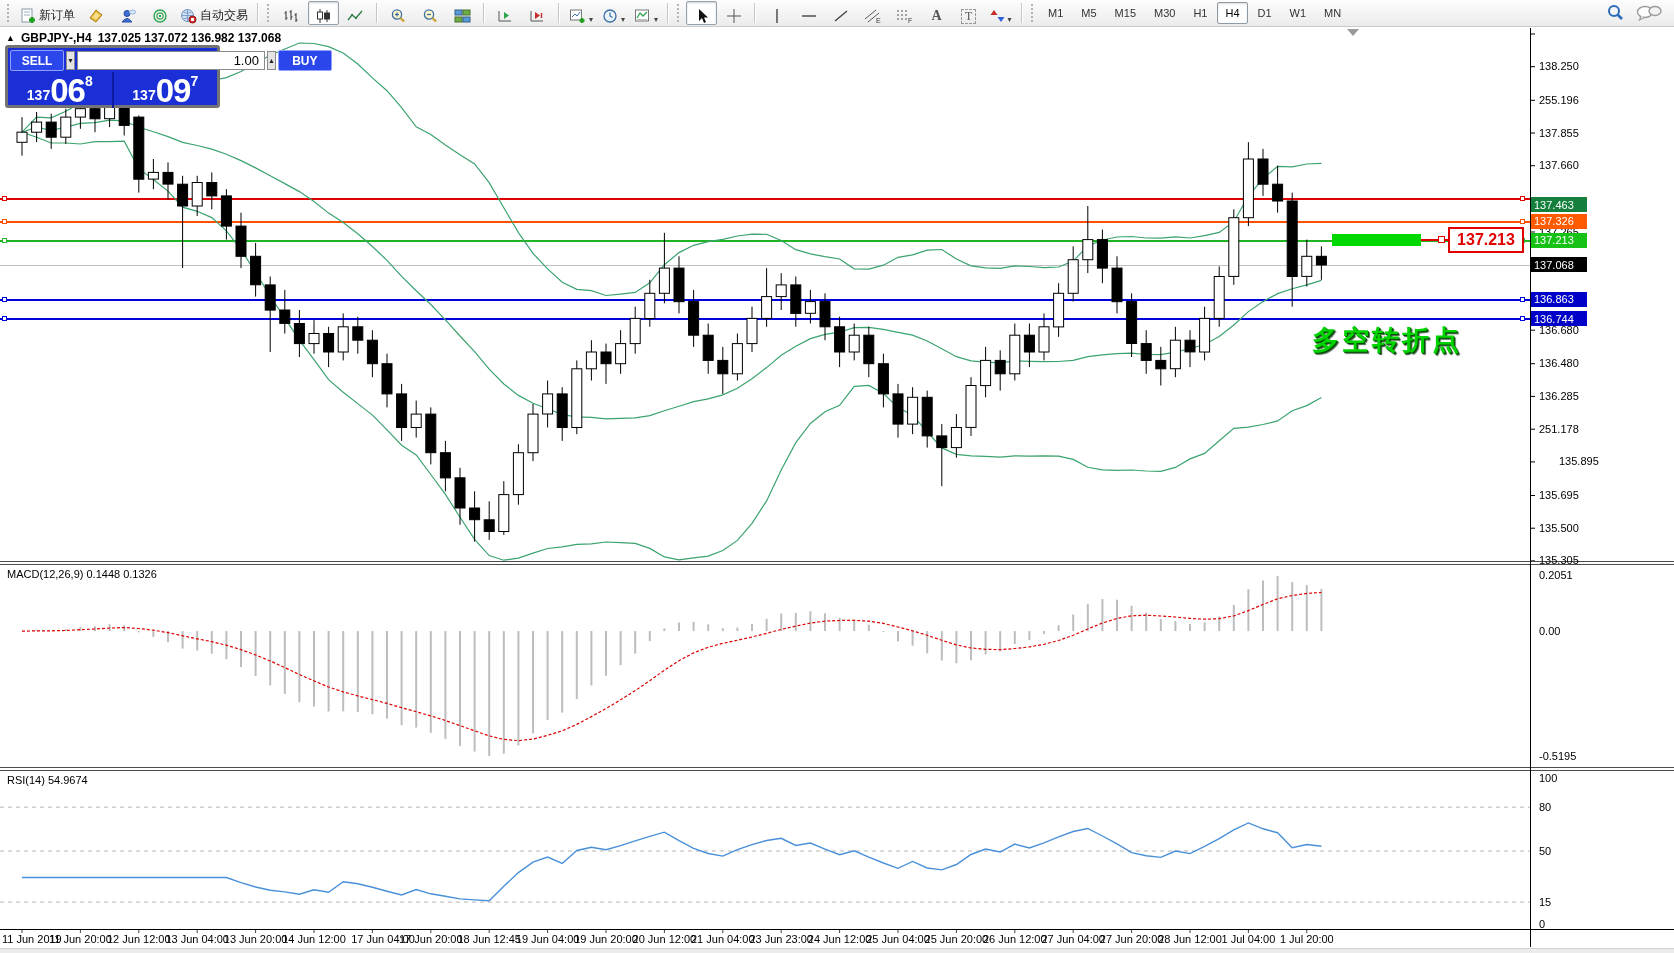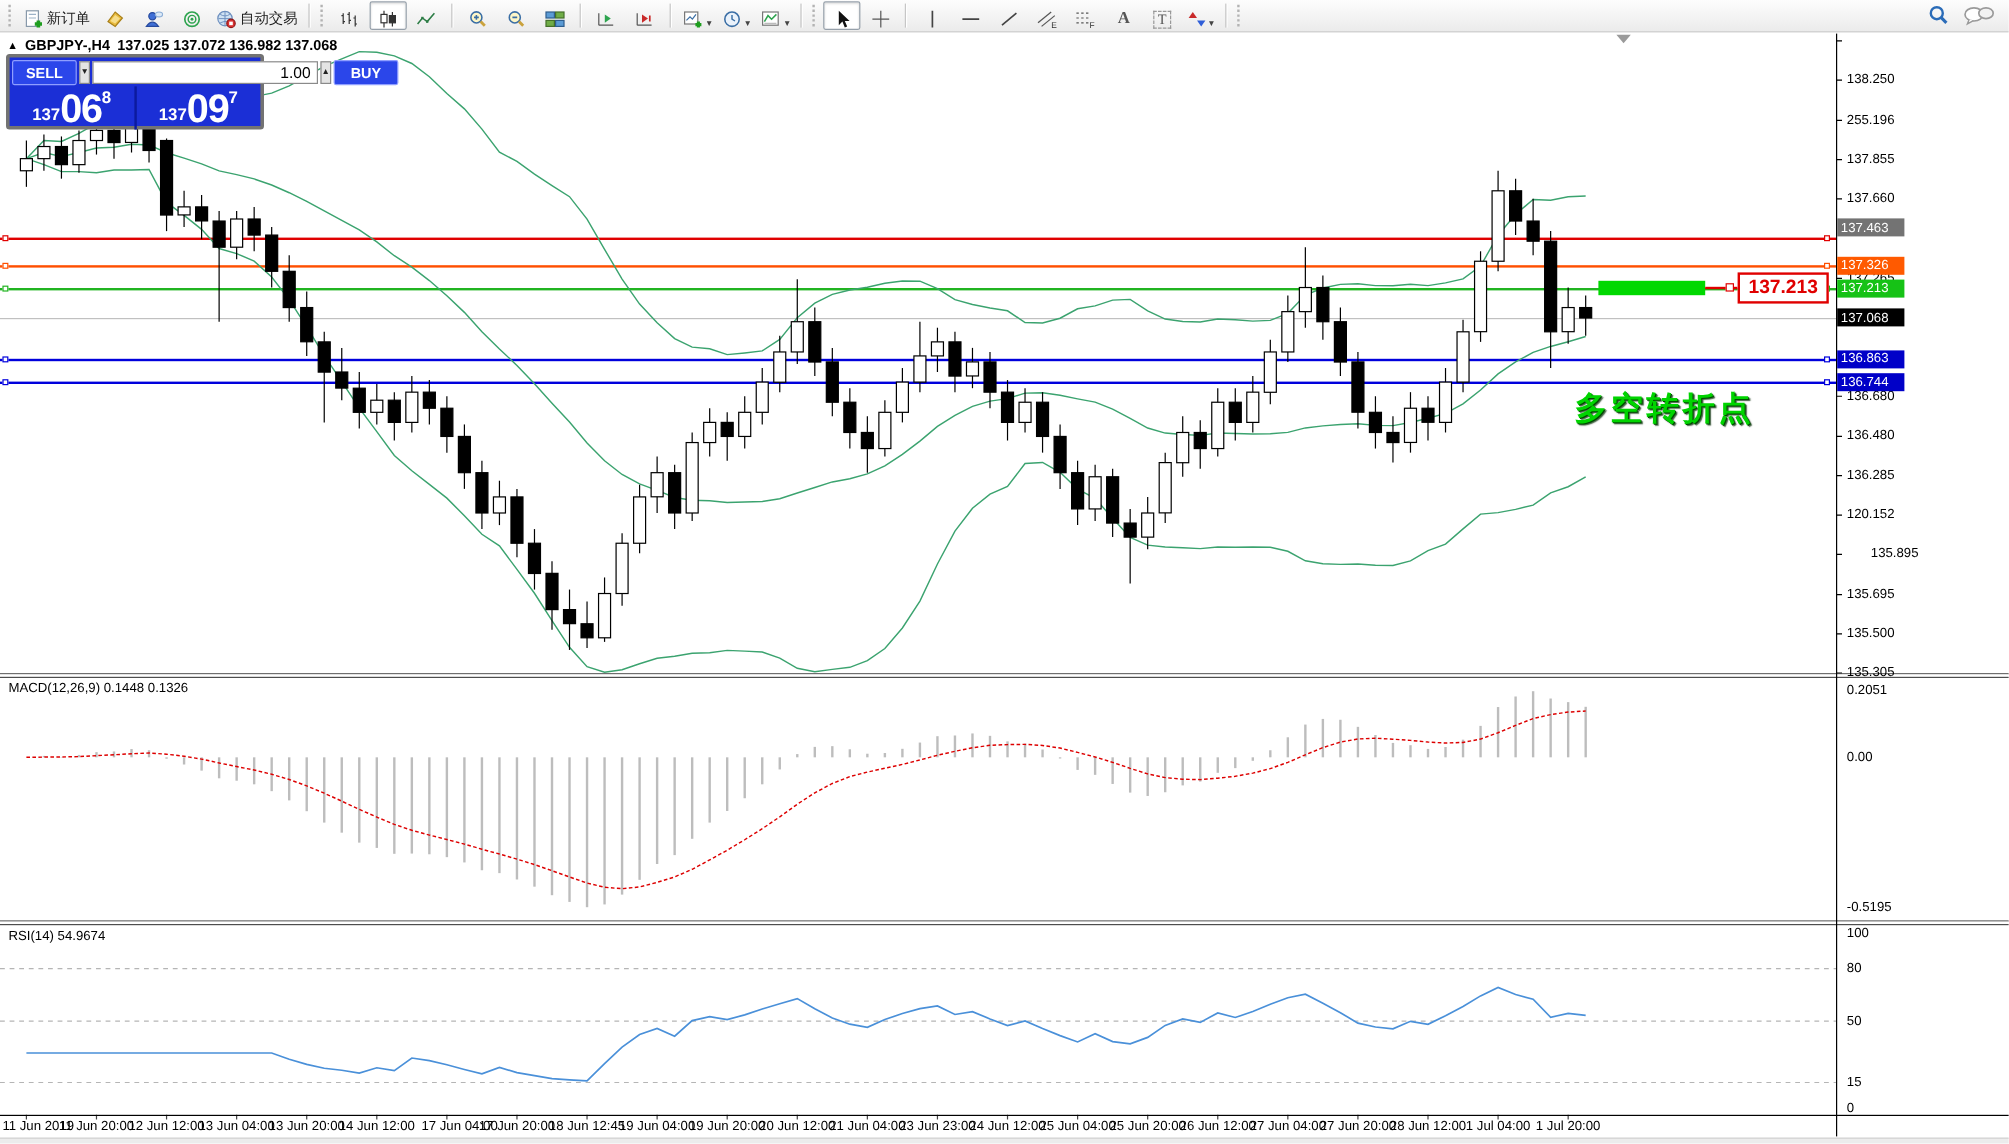--- a/index.html
+++ b/index.html
@@ -254,20 +254,31 @@
     <svg class="ticon" width="15" height="16">
       <polygon points="4,2 7.5,7 0.5,7" fill="#c92a2a"></polygon>
       <polygon points="11,14 14.5,9 7.5,9" fill="#2f5ed8"></polygon>
     </svg>
     <span class="caret">▾</span>
   </div>
 
   <div class="tsep"></div>
   <div class="tgrip"></div>
 
+  <div id="tf-bar" style="display:flex;align-items:center;gap:2px;">
+      <div class="tf-btn">M1</div>
+      <div class="tf-btn">M5</div>
+      <div class="tf-btn">M15</div>
+      <div class="tf-btn">M30</div>
+      <div class="tf-btn">H1</div>
+      <div class="tf-btn active">H4</div>
+      <div class="tf-btn">D1</div>
+      <div class="tf-btn">W1</div>
+      <div class="tf-btn">MN</div>
+    </div>
 
   <div style="margin-left:auto;display:flex;align-items:center;gap:10px;padding-right:8px;">
     <svg class="ticon" width="20" height="18">
       <circle cx="8" cy="7" r="5" fill="none" stroke="#2b6cb8" stroke-width="2"></circle>
       <line x1="11.5" y1="10.5" x2="16" y2="15" stroke="#2b6cb8" stroke-width="2.6"></line>
     </svg>
     <svg class="ticon" width="26" height="18">
       <ellipse cx="9" cy="8" rx="7.5" ry="5.5" fill="#fff" stroke="#9a9a9a" stroke-width="1.4"></ellipse>
       <path d="M5 12 l-1.5 4 5 -2.8" fill="#fff" stroke="#9a9a9a" stroke-width="1.2"></path>
       <ellipse cx="19" cy="7" rx="6" ry="4.5" fill="#f2f2f2" stroke="#9a9a9a" stroke-width="1.4"></ellipse>
@@ -647,21 +658,21 @@
 <div class="ytick" id="macd-zero" style="top: 625.1px;">0.00</div>
 <div class="ytick" style="top:750px;">-0.5195</div>
 
 <div id="yaxis-layer"></div>
 <div id="rsi-axis-layer"></div>
 <div id="xaxis-layer"></div>
 
 <div class="lvl" style="top: 197.8px; height: 2px; background: rgb(224, 0, 0);"></div>
 <div class="anchor" style="left: 2px; top: 195.8px; border: 1px solid rgb(224, 0, 0);"></div>
 <div class="anchor" style="left: 1520px; top: 195.8px; border: 1px solid rgb(224, 0, 0);"></div>
-<div class="badge" style="top: 182px; background: #737373;">137.463</div>
+<div class="badge" style="top: 197px; background: #15803d;">137.463</div>
 <div class="lvl" style="top: 220.8px; height: 2px; background: rgb(255, 79, 0);"></div>
 <div class="anchor" style="left: 2px; top: 218.8px; border: 1px solid rgb(255, 79, 0);"></div>
 <div class="anchor" style="left: 1520px; top: 218.8px; border: 1px solid rgb(255, 79, 0);"></div>
 <div class="badge" style="top: 213.8px; background: rgb(255, 90, 0);">137.326</div>
 <div class="lvl" style="top: 239.7px; height: 2px; background: rgb(33, 180, 33);"></div>
 <div class="anchor" style="left: 2px; top: 237.7px; border: 1px solid rgb(33, 180, 33);"></div>
 <div class="anchor" style="left: 1520px; top: 237.7px; border: 1px solid rgb(33, 180, 33);"></div>
 <div class="badge" style="top: 232.7px; background: rgb(22, 194, 22);">137.213</div>
 <div class="lvl" style="top: 264.6px; height: 1px; background: rgb(192, 192, 192);"></div>
 <div class="badge" style="top: 257.1px; background: rgb(0, 0, 0);">137.068</div>
@@ -675,21 +686,21 @@
 <div class="badge" style="top: 311.4px; background: rgb(0, 0, 200);">136.744</div>
 <div class="ytick" style="top: 13px;">138.445</div>
 <div class="ytick" style="top: 60.2px;">138.250</div>
 <div class="ytick" style="top: 93.8px;">255.196</div>
 <div class="ytick" style="top: 126.5px;">137.855</div>
 <div class="ytick" style="top: 159.2px;">137.660</div>
 <div class="ytick" style="top: 225.5px;">137.265</div>
 <div class="ytick" style="top: 323.7px;">136.680</div>
 <div class="ytick" style="top: 357.2px;">136.480</div>
 <div class="ytick" style="top: 389.9px;">136.285</div>
-<div class="ytick" style="top: 422.7px;">120.152</div>
+<div class="ytick" style="top: 422.7px;">251.178</div>
 <div class="ytick" style="top: 455.4px; margin-left: 20px;">135.895</div>
 <div class="ytick" style="top: 489px;">135.695</div>
 <div class="ytick" style="top: 521.7px;">135.500</div>
 <div class="ytick" style="top: 554.4px;">135.305</div>
 <div class="ytick" style="top: 772px;">100</div>
 <div class="ytick" style="top: 801.2px;">80</div>
 <div class="ytick" style="top: 845px;">50</div>
 <div class="ytick" style="top: 896.1px;">15</div>
 <div class="ytick" style="top: 918px;">0</div>
 <div class="xtick" style="left: 2px;">11 Jun 2019</div>

